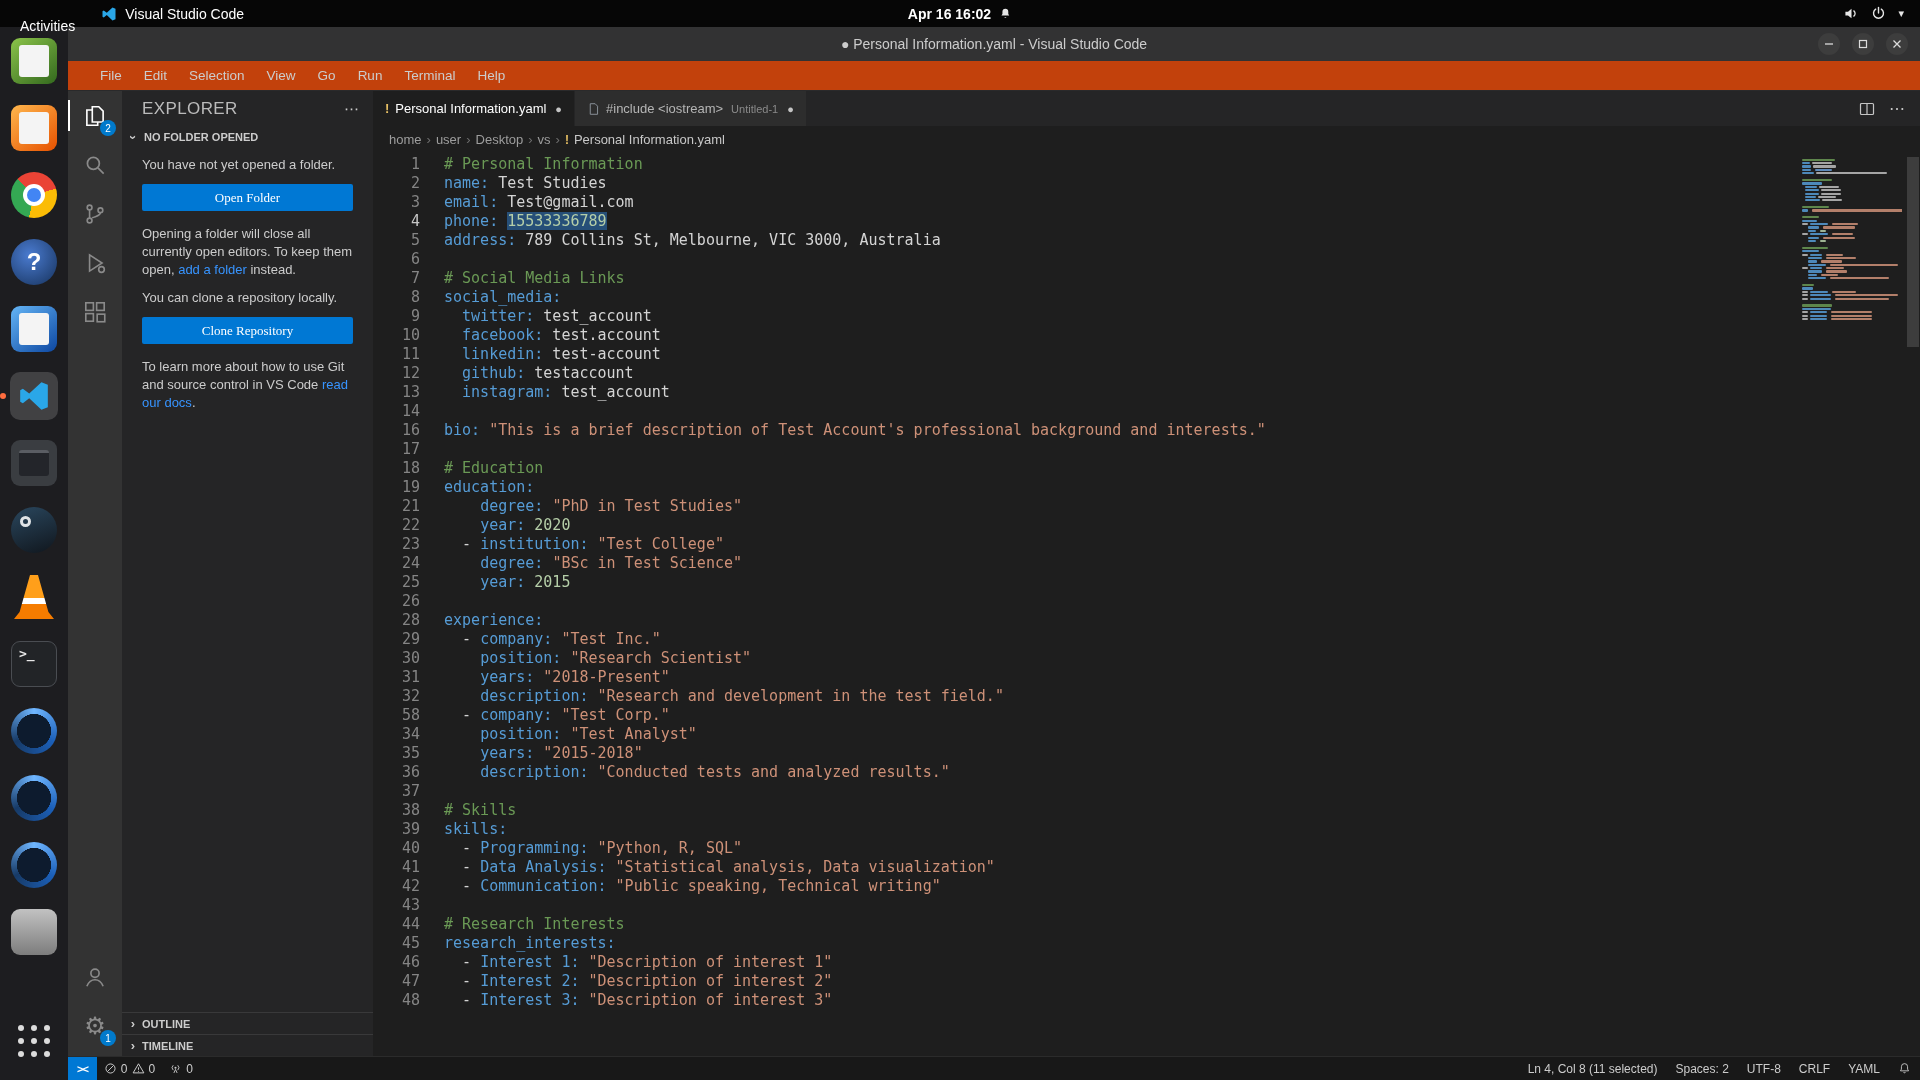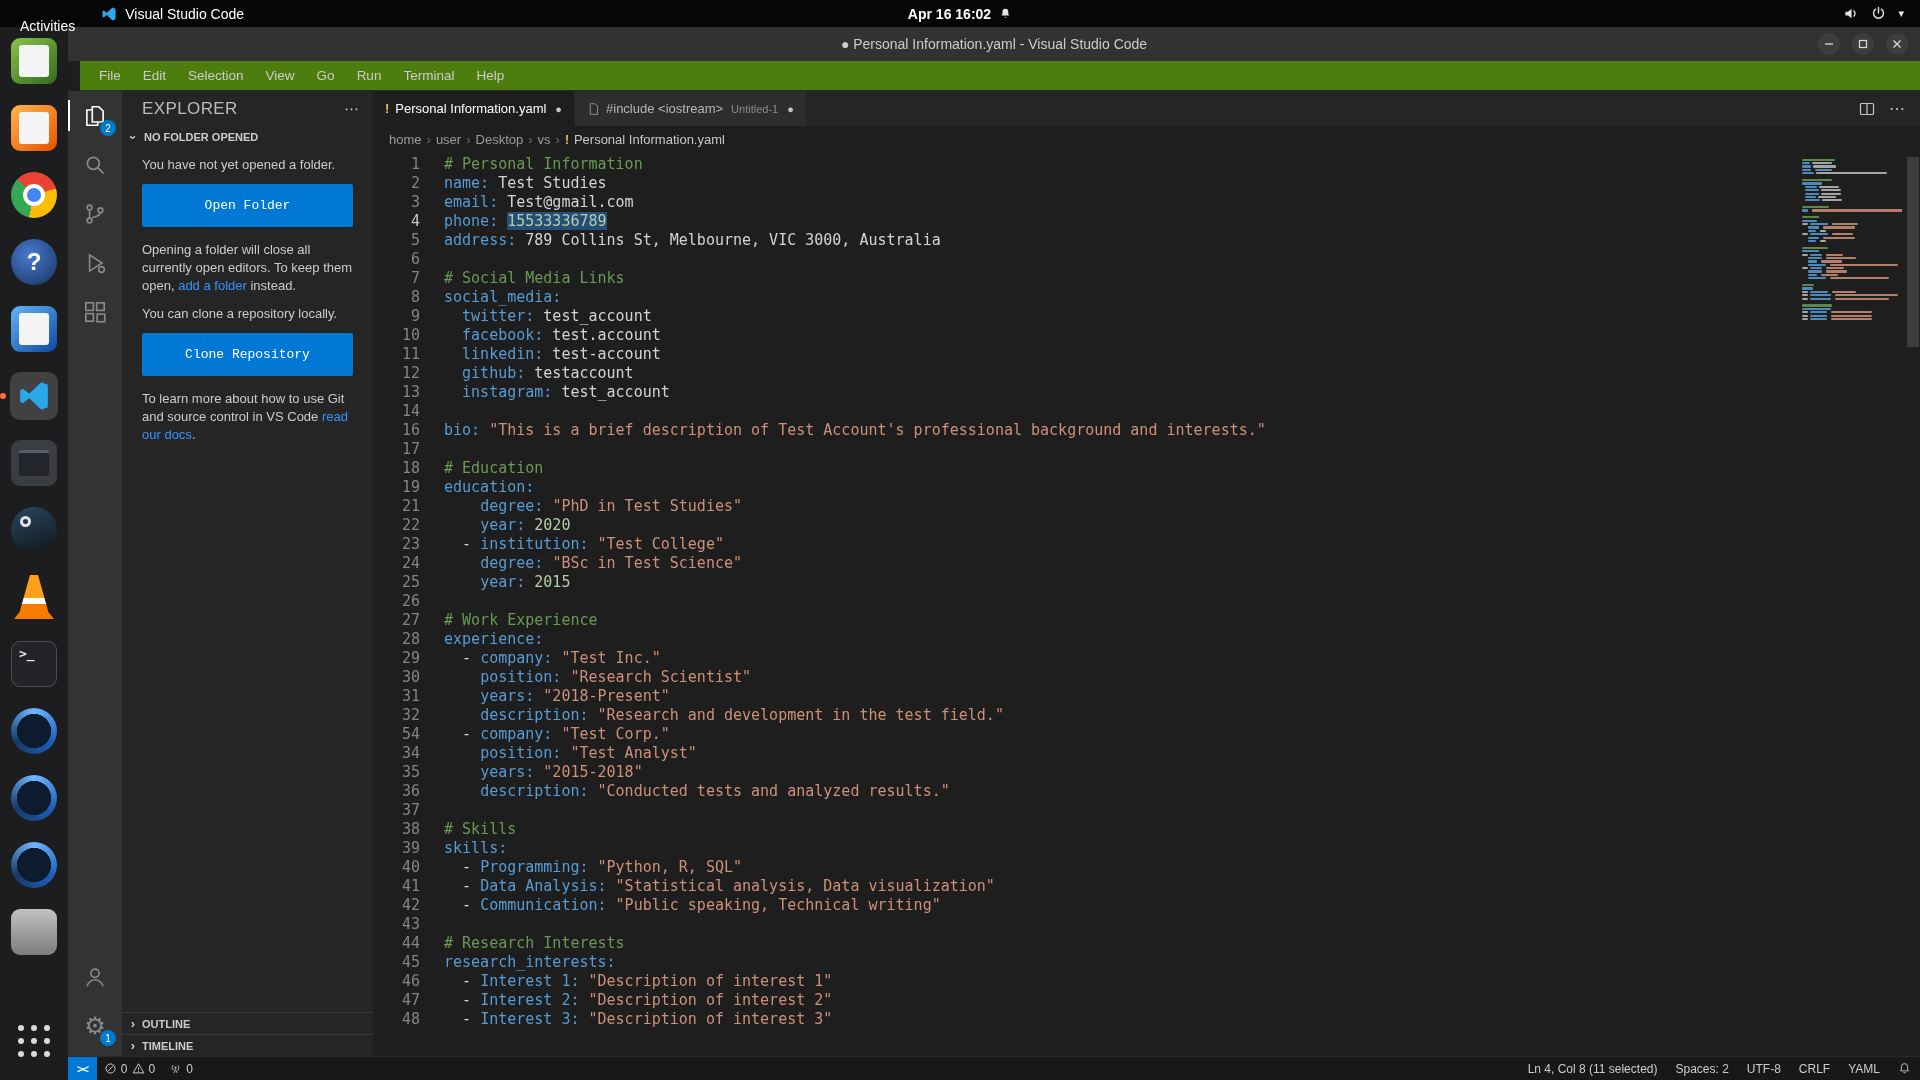--- a/index.html
+++ b/index.html
@@ -53,21 +53,21 @@
   #show-apps { margin-top:auto; margin-bottom:12px; }
   .apps-grid { display:grid; grid-template-columns:repeat(3,6px); gap:7px; }
   .apps-grid span { width:6px; height:6px; border-radius:50%; background:#dcdcdc; display:block; }
 
   
   #window { position:absolute; left:68px; top:27px; right:0; bottom:0; display:flex; flex-direction:column; background:#1e1e1e; }
   #titlebar { height:34px; background:#323233; position:relative; display:flex; align-items:center; justify-content:center; flex:none; }
   .win-title { color:#cccccc; font-size:14px; }
   .win-controls { position:absolute; right:12px; top:50%; transform:translateY(-50%); display:flex; gap:12px; }
   .wc { width:22px; height:22px; border-radius:50%; background:#3d3d3d; display:flex; align-items:center; justify-content:center; }
-  #menubar { height:30px; background:#4d7c0f; display:flex; align-items:center; padding-left:8px; flex:none; border-bottom:1px solid #2a2a2b;margin-left:12px; }
+  #menubar { height:30px; background:#c2410c; display:flex; align-items:center; padding-left:21px; flex:none; border-bottom:1px solid #2a2a2b; }
   .menu-item { color:#cccccc; font-size:13.5px; padding:0 11px; line-height:30px; }
 
   #main { flex:1; display:flex; overflow:hidden; }
 
   
   #activitybar { width:54px; background:#333333; display:flex; flex-direction:column; align-items:center; flex:none; }
   .ab-item { position:relative; width:54px; height:49px; display:flex; align-items:center; justify-content:center; color:#8a8a8a; }
   .ab-item.active { color:#ffffff; }
   .ab-item.active::before { content:""; position:absolute; left:0; top:9px; bottom:9px; width:2px; background:#ffffff; }
   .ab-gear { font-size:24px; line-height:1; }
@@ -78,22 +78,22 @@
   
   #sidebar { width:251px; background:#252526; position:relative; flex:none; color:#cccccc; }
   .sb-header { height:35px; display:flex; align-items:center; justify-content:space-between; padding:0 14px 0 20px; }
   .sb-title { font-size:17px; letter-spacing:.4px; color:#bbbbbb; }
   .sb-more { color:#cccccc; font-size:15px; }
   .sb-section-head { height:22px; display:flex; align-items:center; gap:4px; padding-left:4px; font-weight:bold; font-size:11px; color:#cccccc; }
   .chev { display:inline-block; color:#cccccc; font-size:13px; width:14px; text-align:center; }
   .chev.down { transform:rotate(90deg); }
   .sb-body { padding:8px 20px 0 20px; font-size:13px; line-height:18px; }
   .side-para { margin-bottom:10px; color:#cccccc; }
-  .side-btn { display:block; width:100%; height:43px; margin:2px 0 14px; background:#0078d4; border:none; border-radius:2px;
-              color:#ffffff; font-size:13px; font-family:Liberation Mono, monospace; }
+  .side-btn { display:block; width:100%; height:27px; margin:2px 0 14px; background:#0078d4; border:none; border-radius:2px;
+              color:#ffffff; font-size:13px; font-family:Liberation Serif, serif; }
   .side-link { color:#3794ff; }
   .sb-bottom { position:absolute; left:0; right:0; bottom:0; }
   .sb-panel-head { height:22px; display:flex; align-items:center; gap:2px; padding-left:4px; font-weight:bold; font-size:11px;
                    color:#cccccc; border-top:1px solid rgba(204,204,204,0.12); }
 
   
   #editorgroup { flex:1; display:flex; flex-direction:column; overflow:hidden; background:#1e1e1e; }
   #tabsbar { height:35px; background:#252526; display:flex; align-items:stretch; flex:none; }
   .tab { display:flex; align-items:center; padding:0 12px; font-size:13px; background:#2d2d2d; color:#b5b5b5; border-right:1px solid #252526; }
   .tab.active { background:#1e1e1e; color:#ffffff; }
@@ -439,27 +439,26 @@
               <div class="code-line"><span class="ln">16</span><span class="lc"><span class="tok-k">bio:</span><span class="tok-t"> </span><span class="tok-s">"This is a brief description of Test Account's professional background and interests."</span></span></div>
               <div class="code-line"><span class="ln">17</span><span class="lc"></span></div>
               <div class="code-line"><span class="ln">18</span><span class="lc"><span class="tok-c"># Education</span></span></div>
               <div class="code-line"><span class="ln">19</span><span class="lc"><span class="tok-k">education:</span></span></div>
               <div class="code-line"><span class="ln">21</span><span class="lc"><span class="tok-t">    </span><span class="tok-k">degree:</span><span class="tok-t"> </span><span class="tok-s">"PhD in Test Studies"</span></span></div>
               <div class="code-line"><span class="ln">22</span><span class="lc"><span class="tok-t">    </span><span class="tok-k">year:</span><span class="tok-t"> </span><span class="tok-n">2020</span></span></div>
               <div class="code-line"><span class="ln">23</span><span class="lc"><span class="tok-t">  - </span><span class="tok-k">institution:</span><span class="tok-t"> </span><span class="tok-s">"Test College"</span></span></div>
               <div class="code-line"><span class="ln">24</span><span class="lc"><span class="tok-t">    </span><span class="tok-k">degree:</span><span class="tok-t"> </span><span class="tok-s">"BSc in Test Science"</span></span></div>
               <div class="code-line"><span class="ln">25</span><span class="lc"><span class="tok-t">    </span><span class="tok-k">year:</span><span class="tok-t"> </span><span class="tok-n">2015</span></span></div>
               <div class="code-line"><span class="ln">26</span><span class="lc"></span></div>
-              <div class="code-line"><span class="ln">27</span><span class="lc"><span class="tok-c"># Work Experience</span></span></div>
               <div class="code-line"><span class="ln">28</span><span class="lc"><span class="tok-k">experience:</span></span></div>
               <div class="code-line"><span class="ln">29</span><span class="lc"><span class="tok-t">  - </span><span class="tok-k">company:</span><span class="tok-t"> </span><span class="tok-s">"Test Inc."</span></span></div>
               <div class="code-line"><span class="ln">30</span><span class="lc"><span class="tok-t">    </span><span class="tok-k">position:</span><span class="tok-t"> </span><span class="tok-s">"Research Scientist"</span></span></div>
               <div class="code-line"><span class="ln">31</span><span class="lc"><span class="tok-t">    </span><span class="tok-k">years:</span><span class="tok-t"> </span><span class="tok-s">"2018-Present"</span></span></div>
               <div class="code-line"><span class="ln">32</span><span class="lc"><span class="tok-t">    </span><span class="tok-k">description:</span><span class="tok-t"> </span><span class="tok-s">"Research and development in the test field."</span></span></div>
-              <div class="code-line"><span class="ln">54</span><span class="lc"><span class="tok-t">  - </span><span class="tok-k">company:</span><span class="tok-t"> </span><span class="tok-s">"Test Corp."</span></span></div>
+              <div class="code-line"><span class="ln">58</span><span class="lc"><span class="tok-t">  - </span><span class="tok-k">company:</span><span class="tok-t"> </span><span class="tok-s">"Test Corp."</span></span></div>
               <div class="code-line"><span class="ln">34</span><span class="lc"><span class="tok-t">    </span><span class="tok-k">position:</span><span class="tok-t"> </span><span class="tok-s">"Test Analyst"</span></span></div>
               <div class="code-line"><span class="ln">35</span><span class="lc"><span class="tok-t">    </span><span class="tok-k">years:</span><span class="tok-t"> </span><span class="tok-s">"2015-2018"</span></span></div>
               <div class="code-line"><span class="ln">36</span><span class="lc"><span class="tok-t">    </span><span class="tok-k">description:</span><span class="tok-t"> </span><span class="tok-s">"Conducted tests and analyzed results."</span></span></div>
               <div class="code-line"><span class="ln">37</span><span class="lc"></span></div>
               <div class="code-line"><span class="ln">38</span><span class="lc"><span class="tok-c"># Skills</span></span></div>
               <div class="code-line"><span class="ln">39</span><span class="lc"><span class="tok-k">skills:</span></span></div>
               <div class="code-line"><span class="ln">40</span><span class="lc"><span class="tok-t">  - </span><span class="tok-k">Programming:</span><span class="tok-t"> </span><span class="tok-s">"Python, R, SQL"</span></span></div>
               <div class="code-line"><span class="ln">41</span><span class="lc"><span class="tok-t">  - </span><span class="tok-k">Data Analysis:</span><span class="tok-t"> </span><span class="tok-s">"Statistical analysis, Data visualization"</span></span></div>
               <div class="code-line"><span class="ln">42</span><span class="lc"><span class="tok-t">  - </span><span class="tok-k">Communication:</span><span class="tok-t"> </span><span class="tok-s">"Public speaking, Technical writing"</span></span></div>
               <div class="code-line"><span class="ln">43</span><span class="lc"></span></div>

